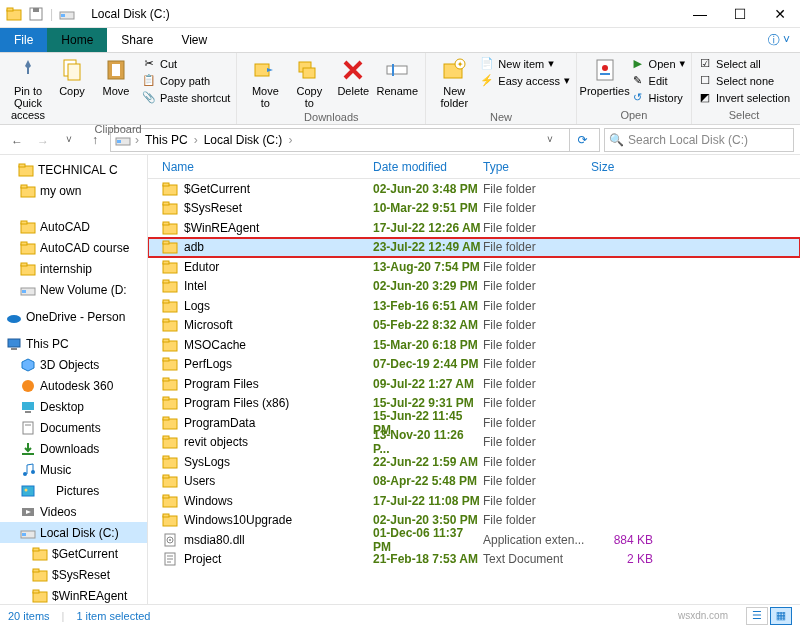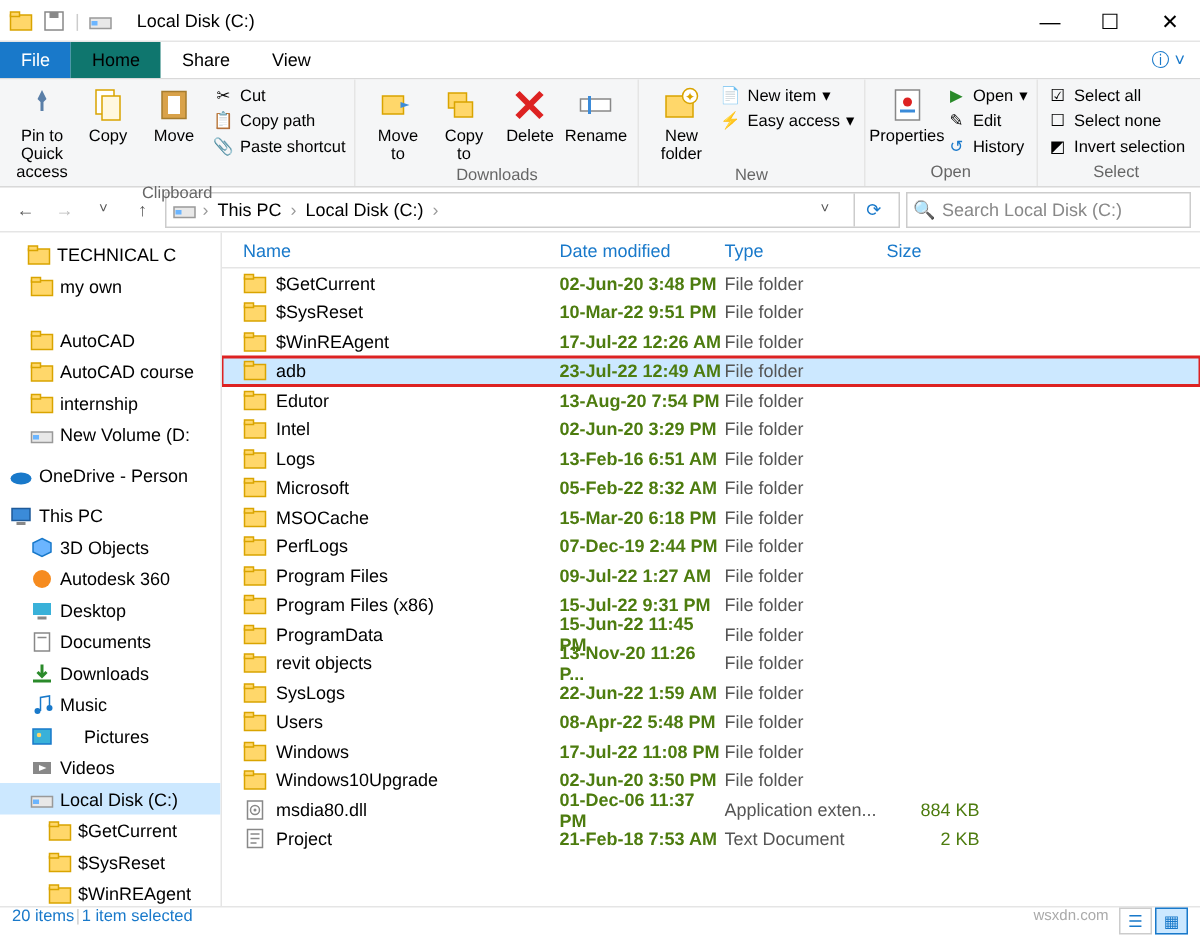--- a/index.html
+++ b/index.html
@@ -41,23 +41,23 @@
 .cols { display: flex; height: 24px; border-bottom: 1px solid #e5e5e5; color: #1979ca; font-size: 12px; align-items: center; }
 .col-name { width: 225px; padding-left: 14px; }
 .col-date { width: 110px; }
 .col-type { width: 108px; }
 .col-size { width: 70px; }
 .rows { }
 .row { display: flex; height: 19.5px; align-items: center; font-size: 12px; }
 .row .c-name { width: 225px; padding-left: 14px; display: flex; align-items: center; gap: 6px; overflow: hidden; }
 .row .c-date { width: 110px; color: #4d7c0f; font-weight: bold; }
 .row .c-type { width: 108px; color: #555; overflow: hidden; text-overflow: ellipsis; white-space: nowrap; }
-.row .c-size { width: 70px; color: #4d7c0f; text-align: right; padding-right: 8px; }
+.row .c-size { width: 70px; color: #a21caf; text-align: right; padding-right: 8px; }
 .row.sel { background: #cce8ff; outline: 2px solid #d22; outline-offset: -1px; }
-.status { position: absolute; bottom: 0; left: 0; right: 0; height: 22px; border-top: 1px solid #e5e5e5; display: flex; padding: 0 8px; font-size: 11px; color: #1979ca; gap: 1px; }
+.status { position: absolute; bottom: 0; left: 0; right: 0; height: 22px; border-top: 1px solid #e5e5e5; display: flex; align-items: center; padding: 0 8px; font-size: 11px; color: #1979ca; gap: 12px; }
 .status .divider { color: #ccc; }
 .status .watermark { margin-left: auto; color: #aaa; font-size: 10px; }
 .status .viewbtns { display: flex; gap: 2px; margin-left: 6px; }
 .status .vb { width: 22px; height: 18px; border: 1px solid #ccc; display:flex;align-items:center;justify-content:center; }
 .status .vb.active { background: #cce8ff; border-color: #1979ca; }
 </style>
 </head>
 <body>
 
 <div class="titlebar">

